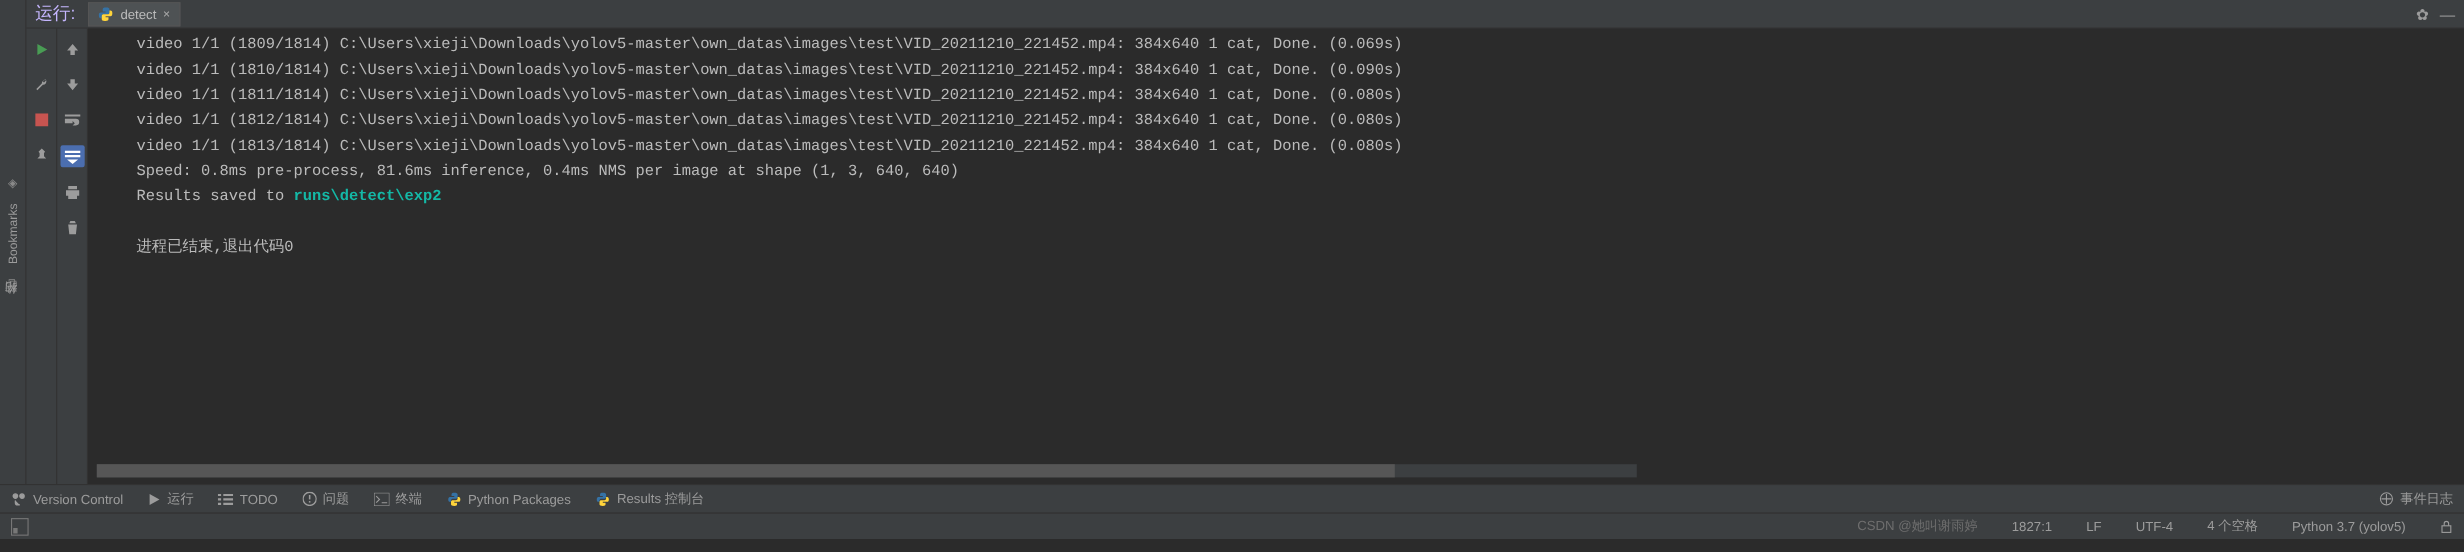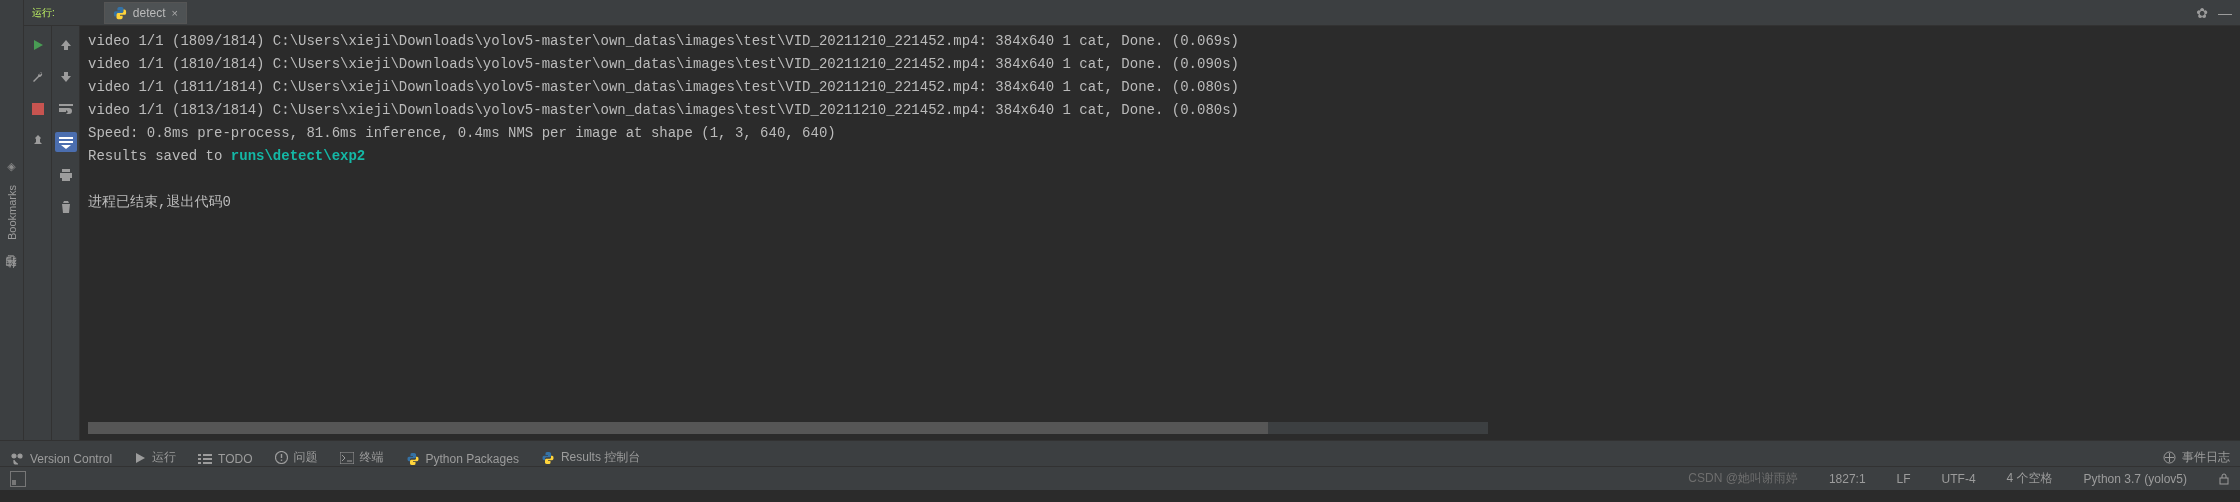--- a/index.html
+++ b/index.html
@@ -40,35 +40,34 @@
 }
 .panel-header {
   height: 26px;
   background: #3c3f41;
   border-bottom: 1px solid #323232;
   display: flex;
   align-items: center;
   padding: 0 8px;
 }
 .panel-header .run-label {
-  color: #bef264;
-  font-size: 10px;
+  color: #c4b5fd;
+  font-size: 16px;
   margin-right: 12px;
 }
 .tab {
   display: flex;
   align-items: center;
   gap: 6px;
   background: #4e5254;
   padding: 2px 8px;
   border-radius: 0;
   height: 22px;
   color: #bbbbbb;
   border: 1px solid #555;
-  margin-left: 37px;
 }
 .tab .py-icon {
   width: 14px; height: 14px;
   display: inline-flex;
 }
 .tab .close { font-size: 11px; color: #aaa; cursor: pointer; }
 .header-right { margin-left: auto; display: flex; gap: 10px; color: #9c9c9c; }
 .header-right span { cursor: pointer; font-size: 14px; }
 .body-row { display: flex; height: calc(100% - 26px); }
 .gutter-a, .gutter-b {
@@ -92,21 +91,21 @@
   flex: 1;
   background: #2b2b2b;
   font-family: "Consolas", "Courier New", monospace;
   font-size: 14px;
   line-height: 23px;
   color: #bbbbbb;
   padding: 4px 8px 0 8px;
   overflow: hidden;
   position: relative;
 }
-.console .line { white-space: pre; }
+.console .line { white-space: pre; margin-left: 36px; }
 .console .bold { font-weight: bold; color: #14b8a6; }
 .scroll-track {
   position: absolute;
   bottom: 6px; left: 8px;
   height: 12px;
   width: 1400px;
   background: #3c3f41;
   border-radius: 0;
 }
 .scroll-thumb {
@@ -114,21 +113,21 @@
   left: 0; top: 0;
   height: 12px;
   width: 1180px;
   background: #565656;
 }
 .tool-window-bar {
   height: 26px;
   background: #3c3f41;
   border-top: 1px solid #323232;
   display: flex;
-  align-items: flex-end;
+  align-items: center;
   padding: 0 10px;
   gap: 22px;
   color: #9c9c9c;
   font-size: 12px;
 }
 .tool-window-bar .item { display: flex; align-items: center; gap: 6px; cursor: pointer; }
 .tool-window-bar .spacer { flex: 1; }
 .status-bar {
   height: 24px;
   background: #3c3f41;
@@ -230,20 +229,21 @@
           <svg width="14" height="14" viewBox="0 0 14 14">
               <path fill="#9c9c9c" d="M3 4h8l-1 9H4zm2-3h4l1 2H4z"></path>
             </svg>
         </div>
       </div>
 
       <div class="console">
         <div class="line">video 1/1 (1809/1814) C:\Users\xieji\Downloads\yolov5-master\own_datas\images\test\VID_20211210_221452.mp4: 384x640 1 cat, Done. (0.069s)</div>
         <div class="line">video 1/1 (1810/1814) C:\Users\xieji\Downloads\yolov5-master\own_datas\images\test\VID_20211210_221452.mp4: 384x640 1 cat, Done. (0.090s)</div>
         <div class="line">video 1/1 (1811/1814) C:\Users\xieji\Downloads\yolov5-master\own_datas\images\test\VID_20211210_221452.mp4: 384x640 1 cat, Done. (0.080s)</div>
+        <div class="line">video 1/1 (1812/1814) C:\Users\xieji\Downloads\yolov5-master\own_datas\images\test\VID_20211210_221452.mp4: 384x640 1 cat, Done. (0.080s)</div>
         <div class="line">video 1/1 (1813/1814) C:\Users\xieji\Downloads\yolov5-master\own_datas\images\test\VID_20211210_221452.mp4: 384x640 1 cat, Done. (0.080s)</div>
         <div class="line">Speed: 0.8ms pre-process, 81.6ms inference, 0.4ms NMS per image at shape (1, 3, 640, 640)</div>
         <div class="line"><span>Results saved to </span><span class="bold">runs\detect\exp2</span></div>
         <div class="line">&nbsp;</div>
         <div class="line">进程已结束,退出代码0</div>
         <div class="scroll-track">
           <div class="scroll-thumb"></div>
         </div>
       </div>
     </div>

